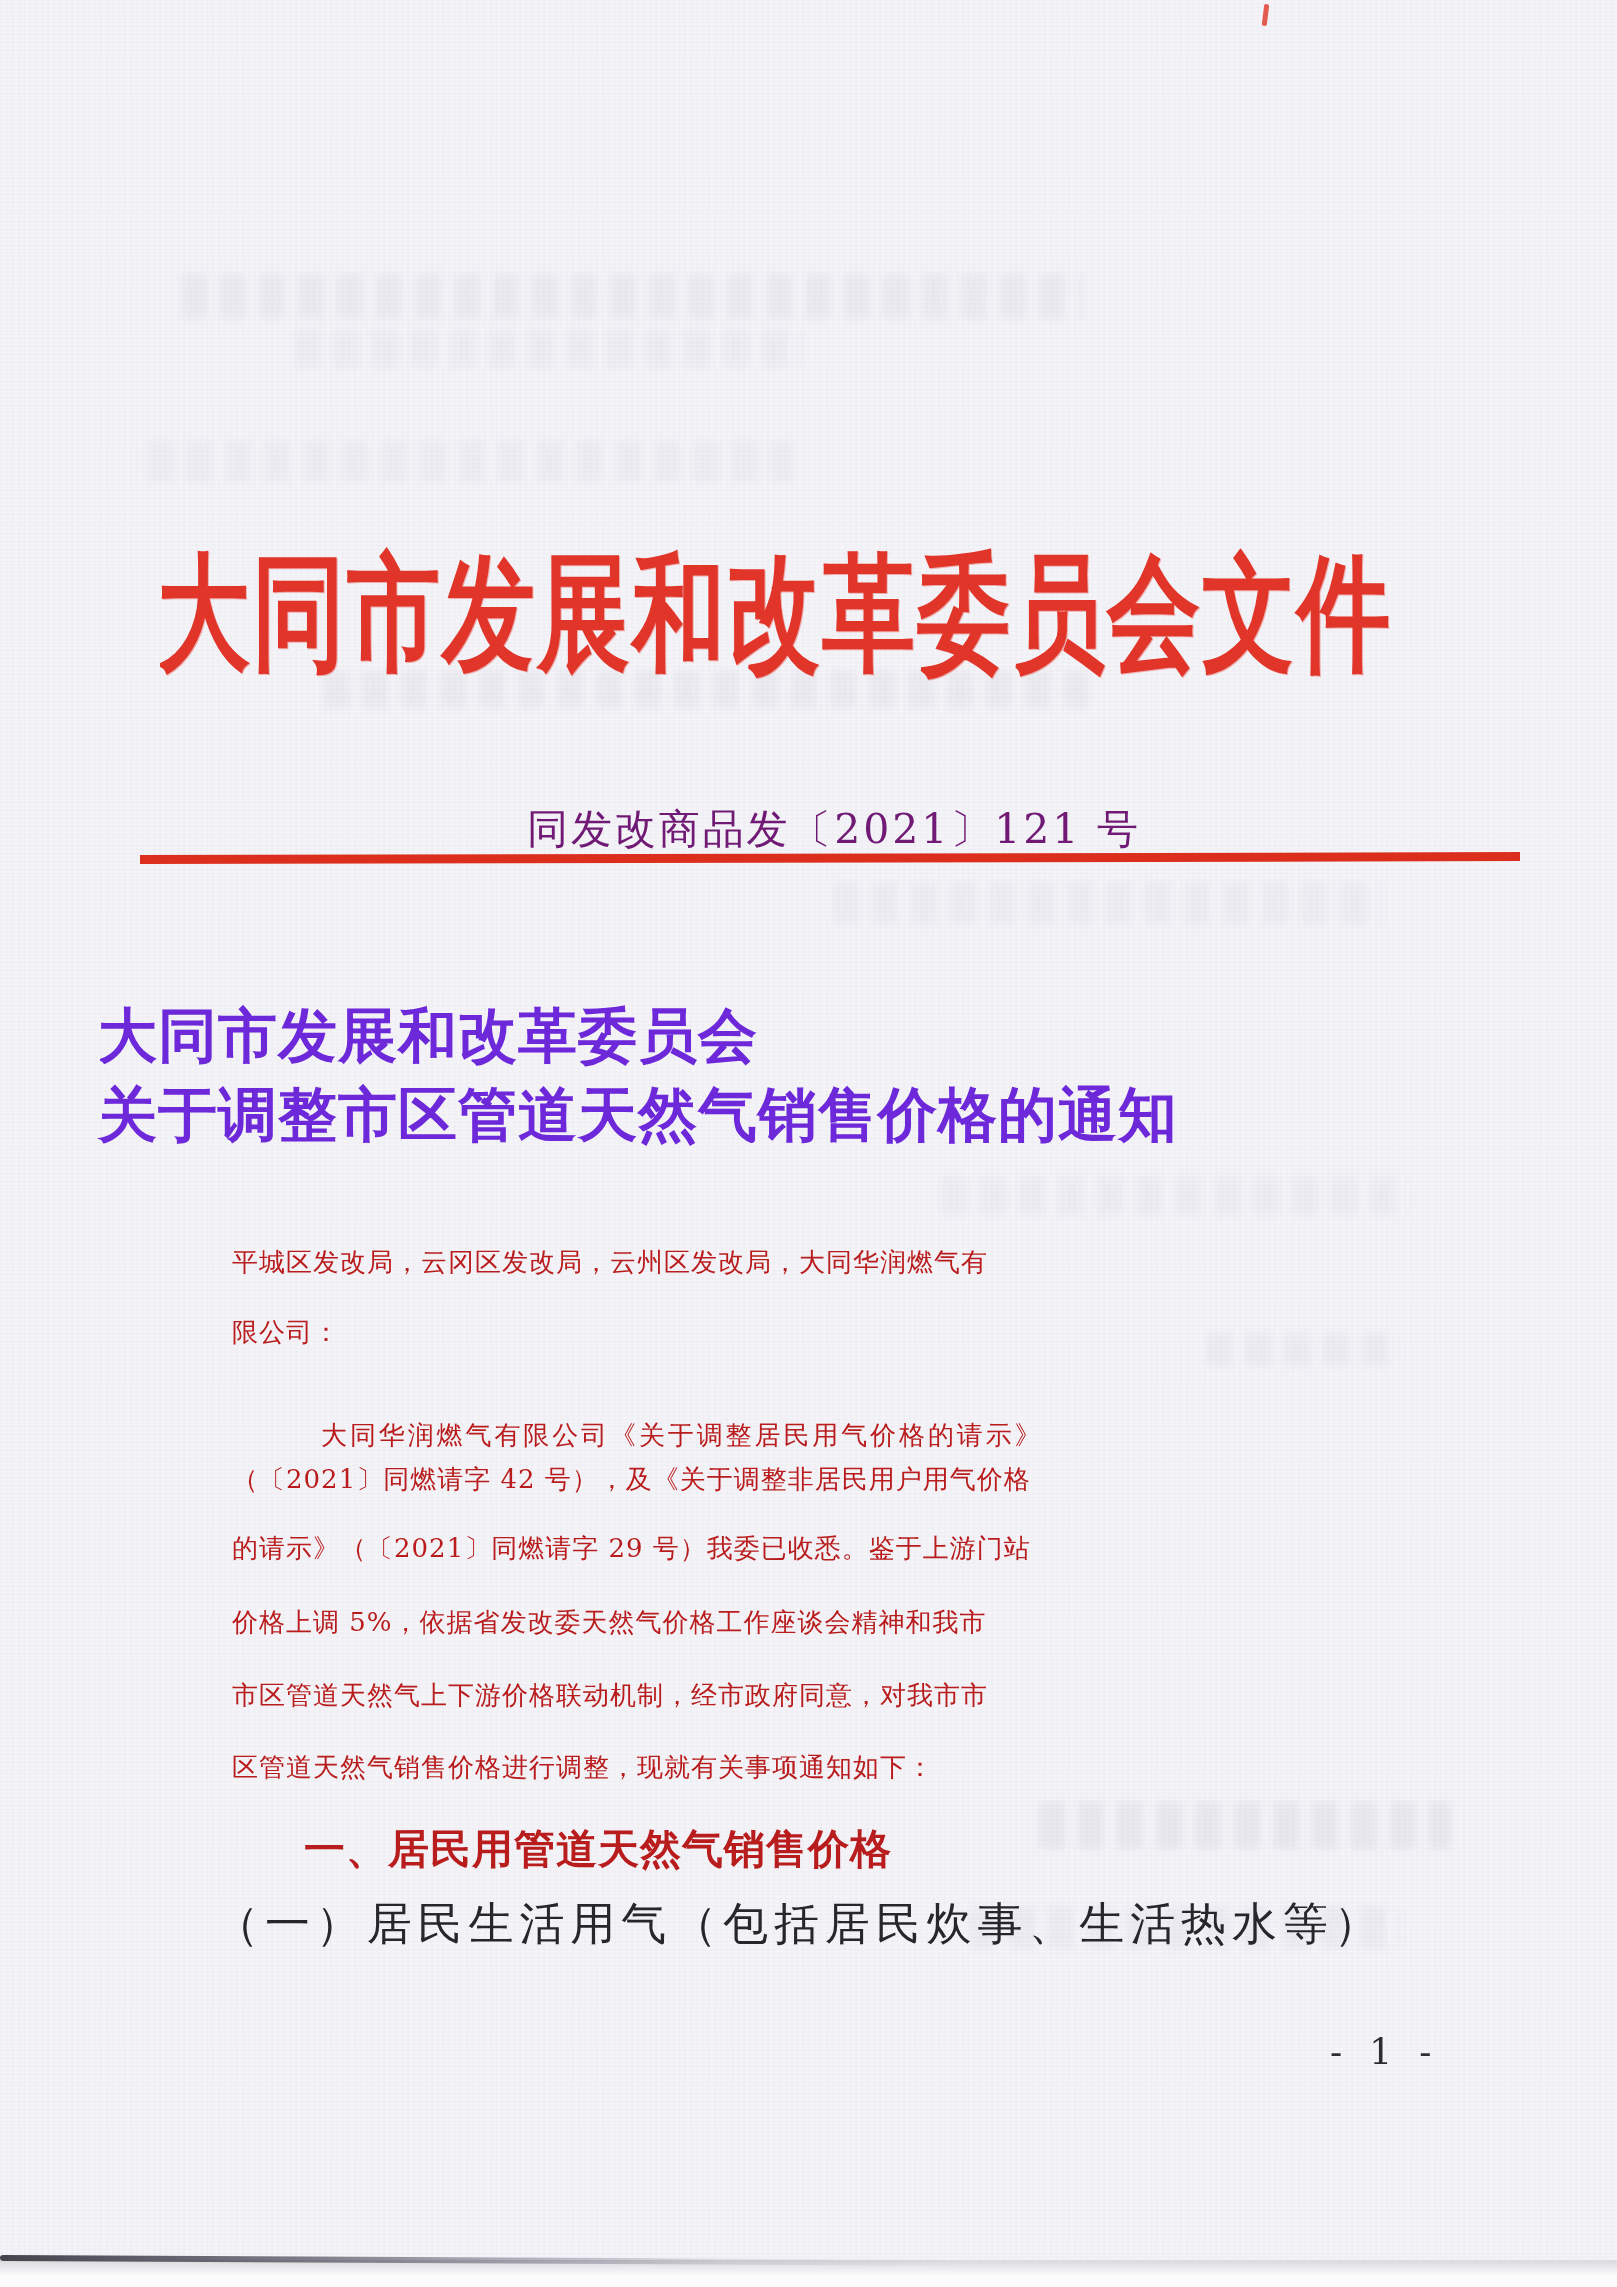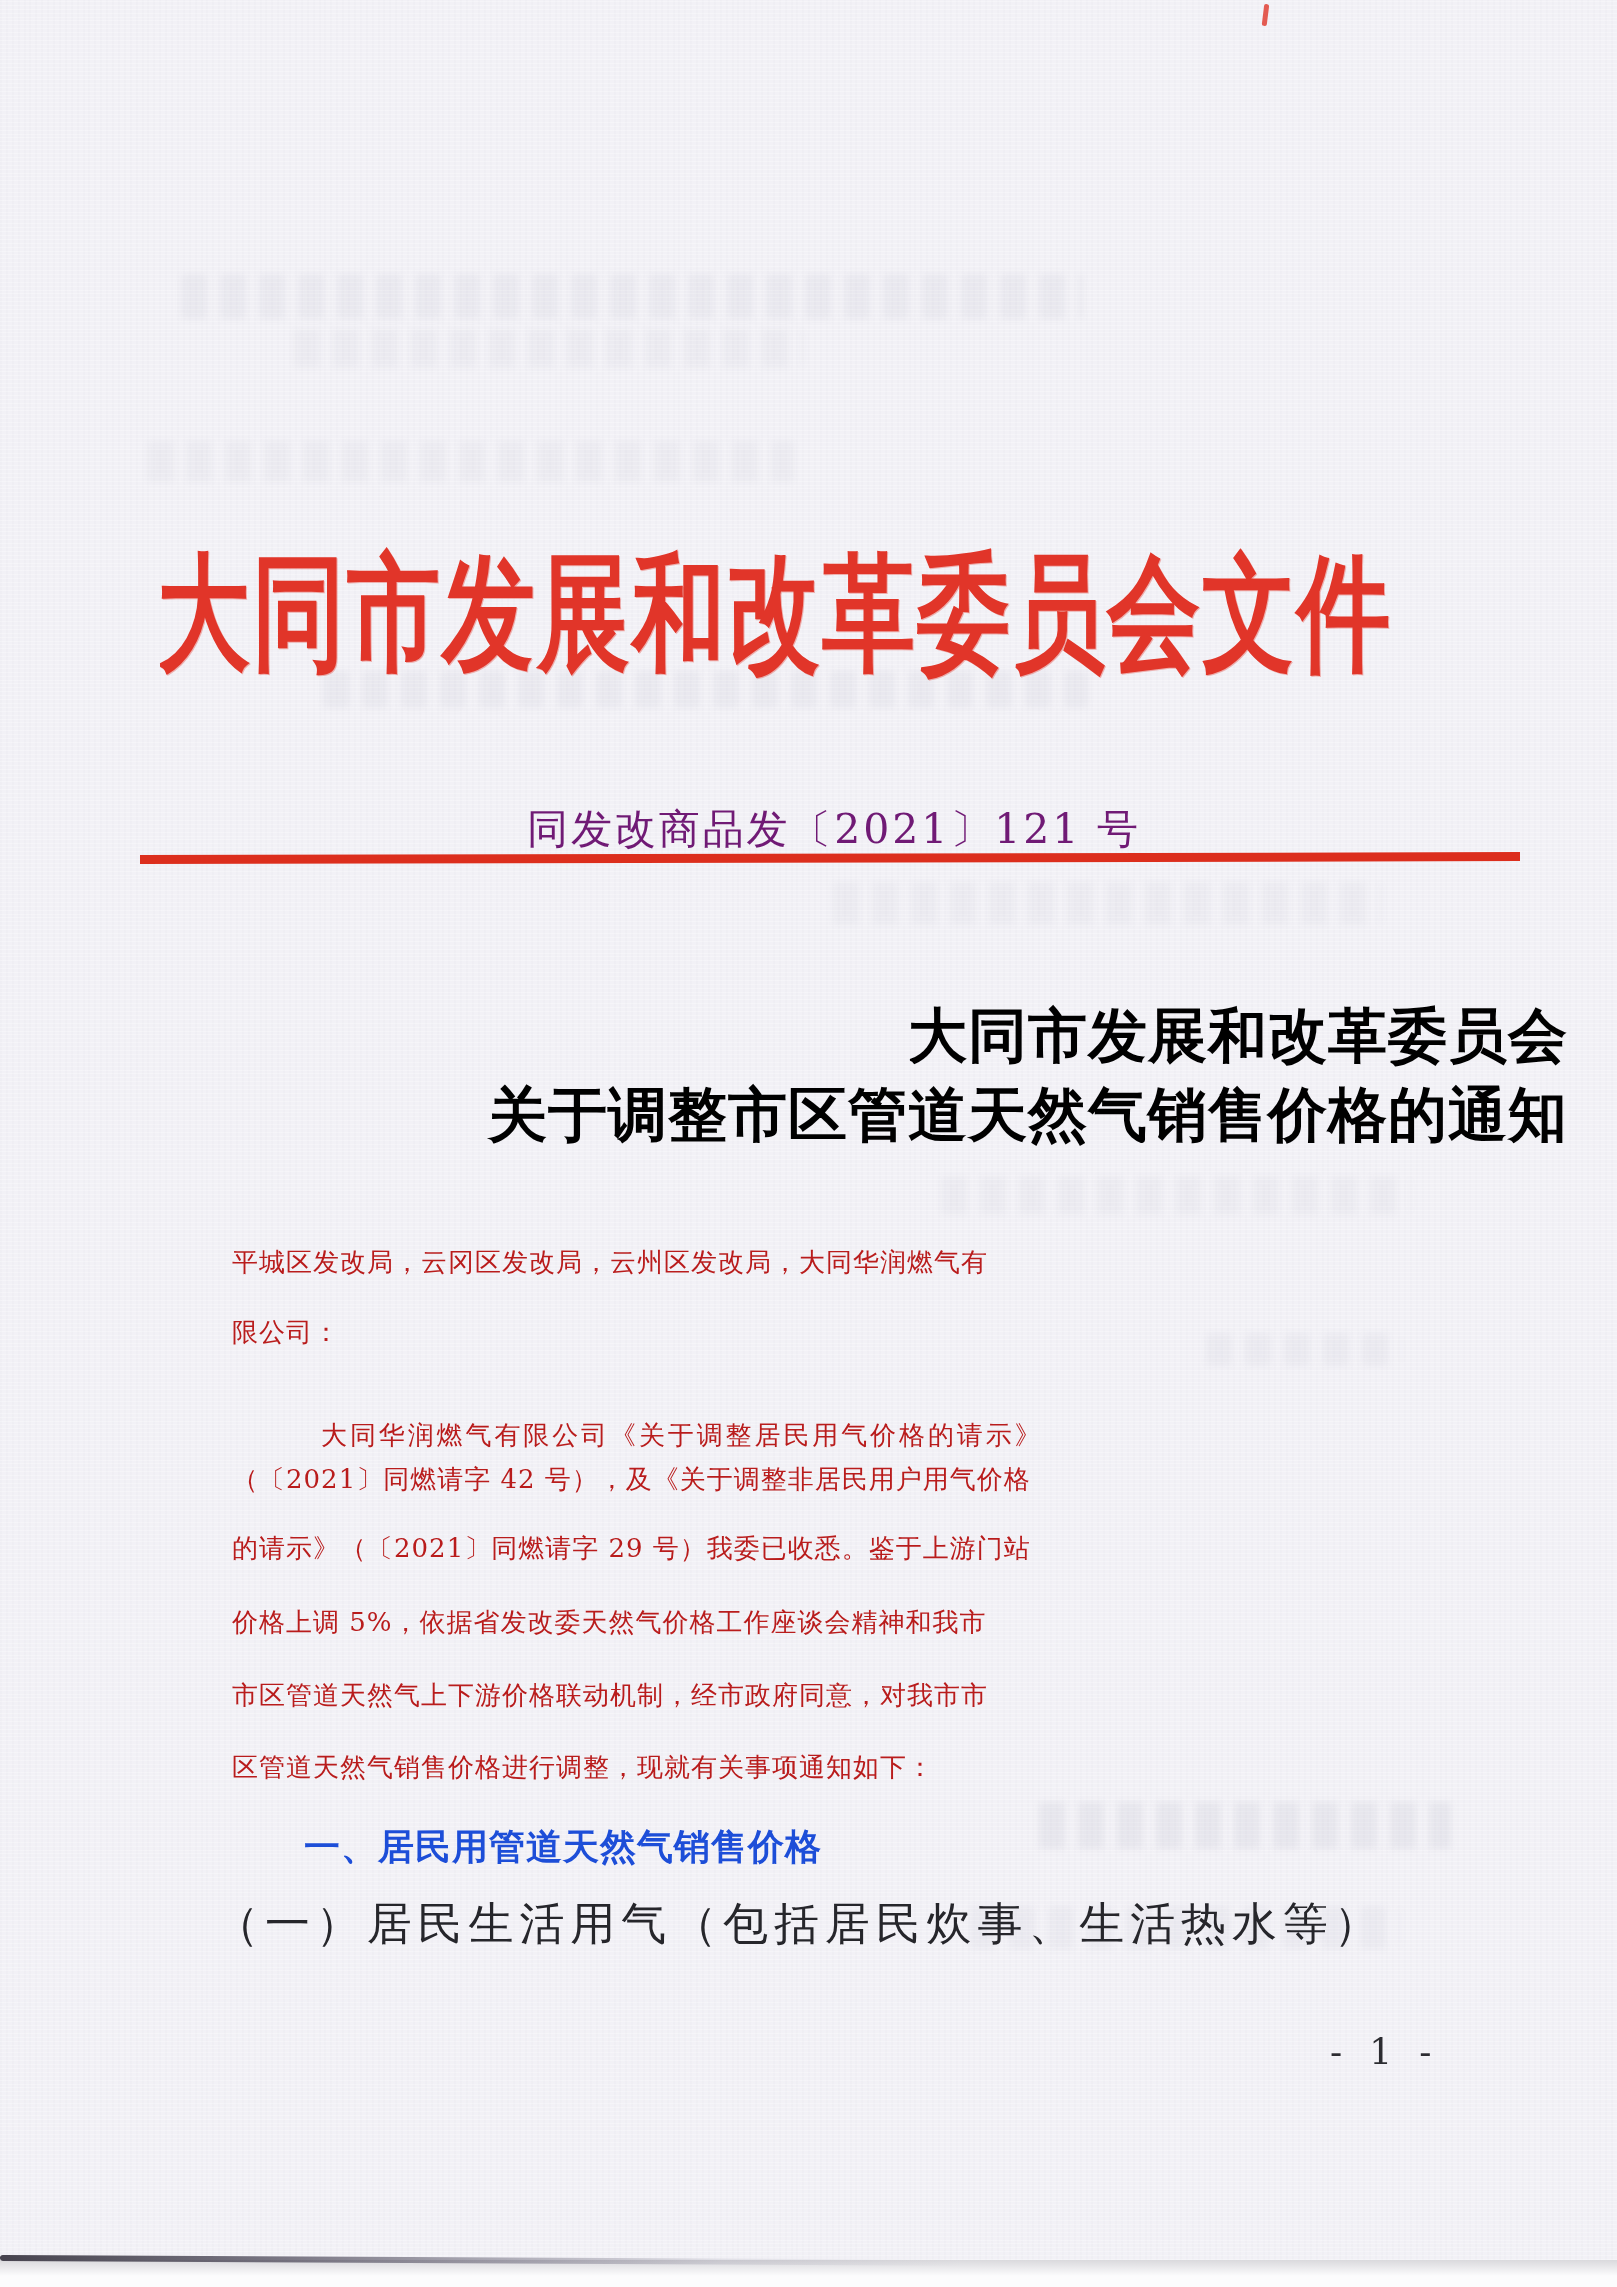--- a/index.html
+++ b/index.html
@@ -50,33 +50,33 @@
   .doc-number{
     position:absolute;top:802px;left:99px;width:1470px;text-align:center;
     font-size:41px;color:#701a75;letter-spacing:2.9px;white-space:nowrap;
   }
   .red-rule{
     position:absolute;top:855px;left:140px;width:1380px;height:8.8px;
     background:#dc2e1d;transform:rotate(-.12deg);transform-origin:0 50%;
   }
   
   .doc-title{
-    position:absolute;top:996px;left:98px;width:1470px;text-align:right;
-    font-size:59px;line-height:79px;font-weight:bold;color:#000000;
+    position:absolute;top:996px;left:98px;width:1470px;text-align:left;
+    font-size:59px;line-height:79px;font-weight:bold;color:#6d28d9;
     letter-spacing:1px;white-space:nowrap;
   }
   
   .body-line{
     position:absolute;font-size:26px;color:#b91c1c;letter-spacing:1px;
     white-space:nowrap;line-height:1.15;
   }
   .body-line.indent{letter-spacing:2.9px;}
   .body-line.heading{
     font-family:"DejaVu Sans", sans-serif;font-weight:bold;
-    font-size:36px;color:#1d4ed8;letter-spacing:1px;
+    font-size:41px;color:#b91c1c;letter-spacing:1px;
   }
   .body-line.sub{font-size:45px;letter-spacing:5.9px;color:#26262b;}
   .page-num{
     position:absolute;top:2031px;left:1330px;
     font-size:36px;color:#2c2c31;letter-spacing:7.8px;white-space:nowrap;
   }
 </style>
 </head>
 <body>
 

